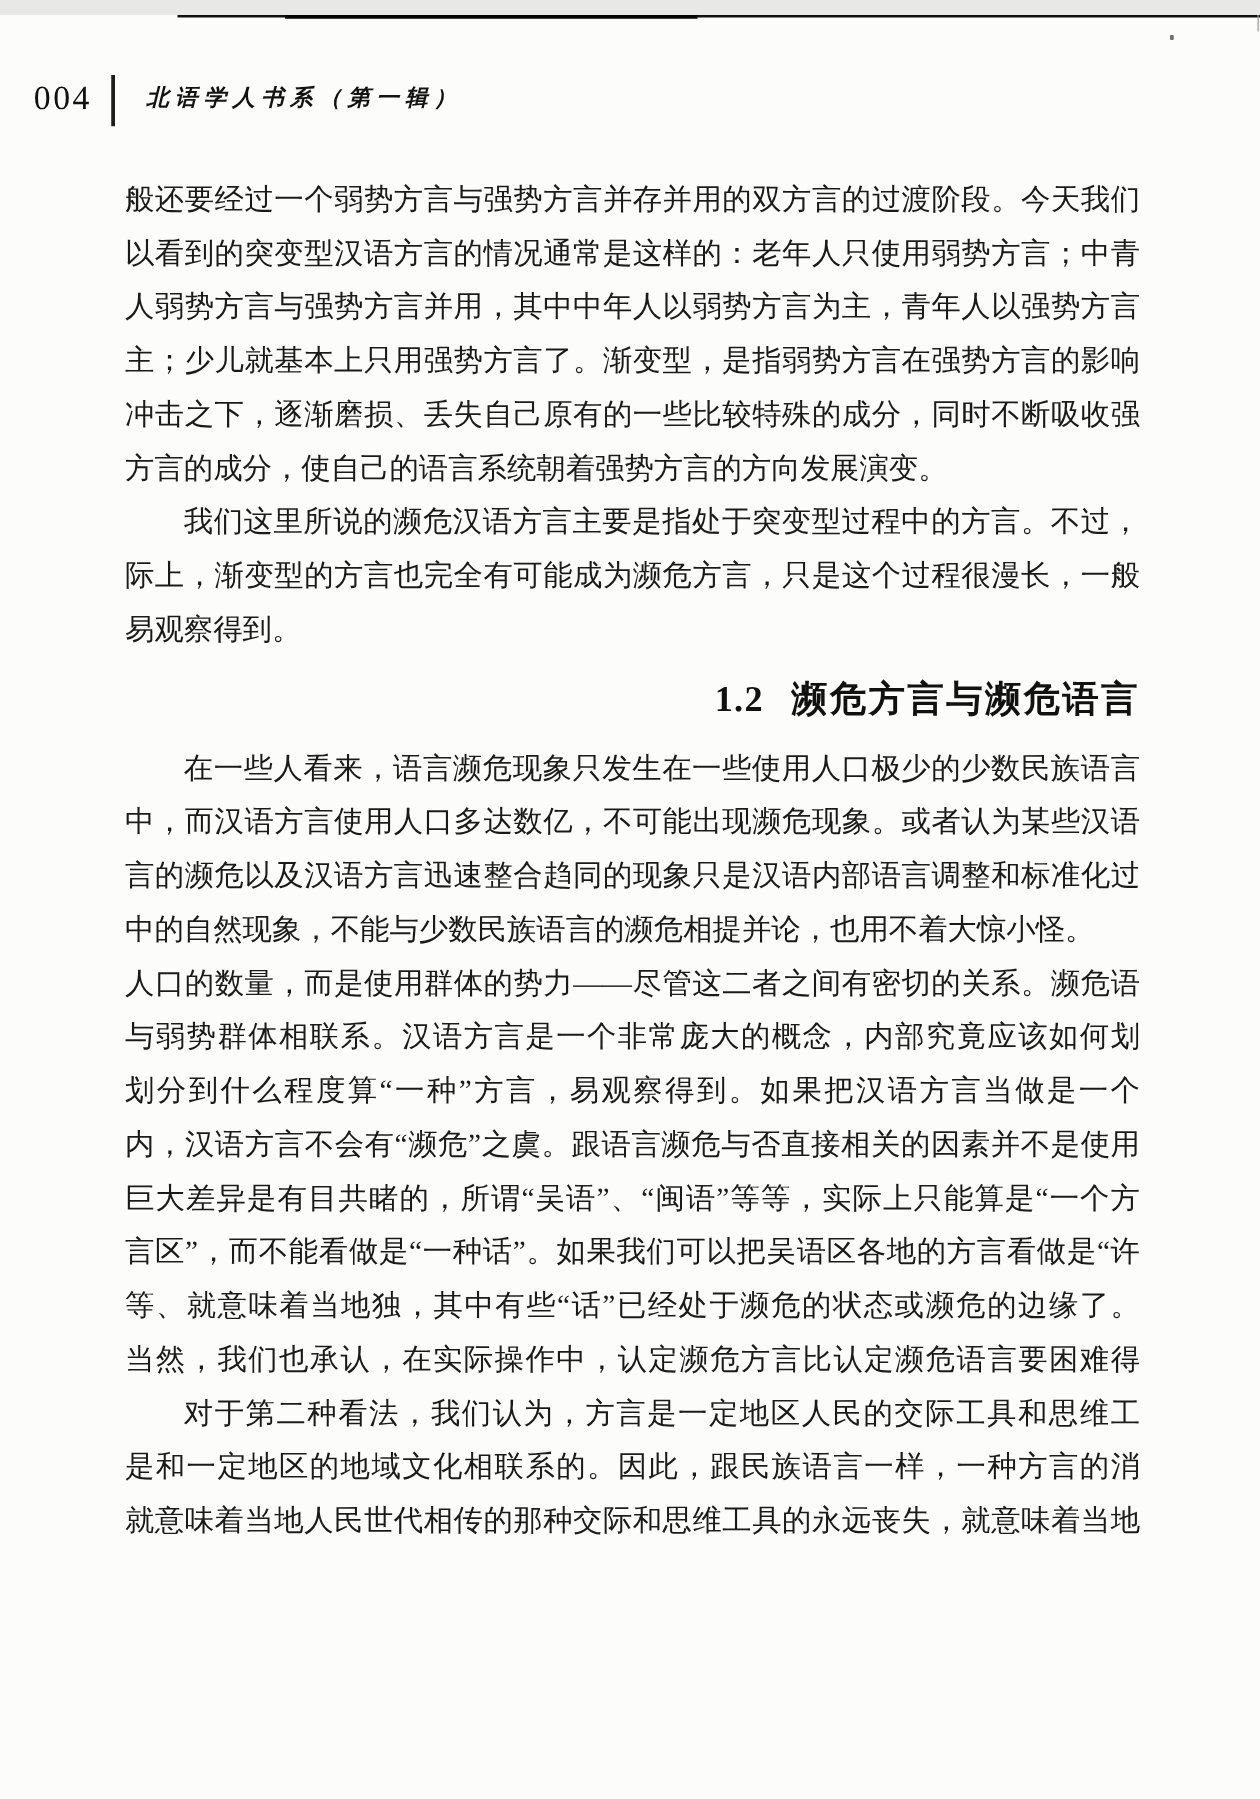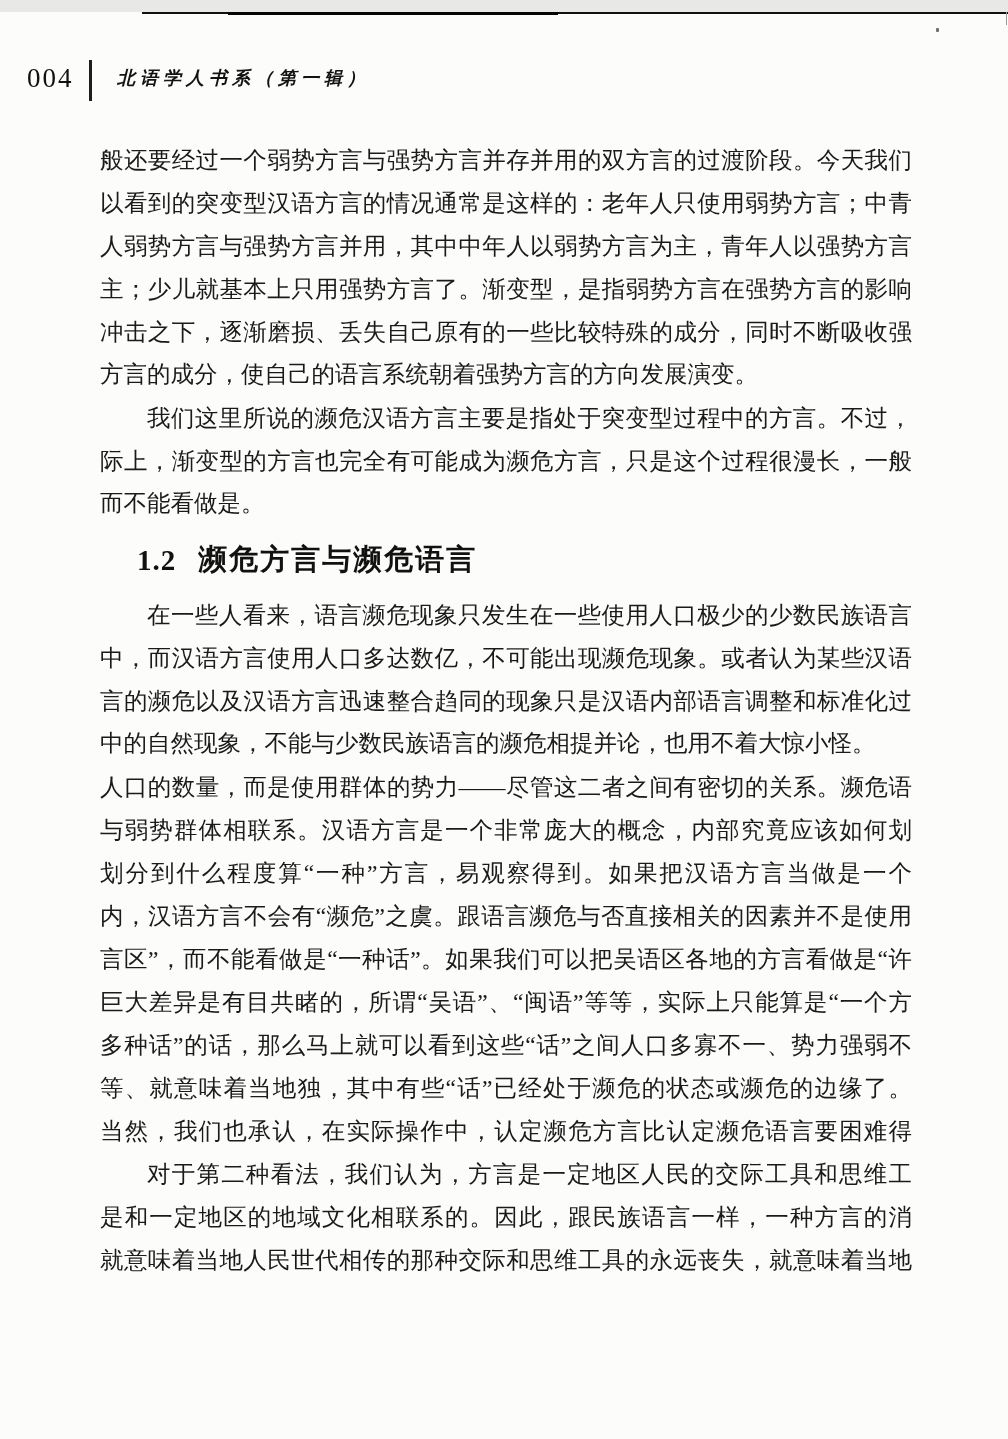--- a/index.html
+++ b/index.html
@@ -55,26 +55,26 @@
   
   .body-col {
     position: absolute; left: 100px; top: 127px; width: 812px;
   }
   .line {
     height: 43px; line-height: 43px;
     font-size: 23.5px;
     text-align: justify; text-align-last: justify;
     overflow: hidden;
   }
-  .line.no-just { text-align: left; text-align-last: left; font-family: Liberation Mono, monospace; }
+  .line.no-just { text-align: left; text-align-last: left; }
   .line.indent { text-indent: 47px; }
   .section-heading {
     height: 68px; display: flex; align-items: center;
     padding-left: 37px; box-sizing: border-box;
-    font-weight: bold; font-size: 29px; color: #111;
+    font-weight: bold; font-size: 29px; color: #111; justify-content: flex-end;
   }
   .section-heading .h-num { letter-spacing: 1px; }
   .section-heading .h-title { margin-left: 22px; letter-spacing: 2px; }
 </style>
 </head>
 <body>
 
 <div class="page">
 
   <div class="scan-top-line"></div>
@@ -96,43 +96,42 @@
       <div class="line">以看到的突变型汉语方言的情况通常是这样的：老年人只使用弱势方言；中青年</div>
       <div class="line">人弱势方言与强势方言并用，其中中年人以弱势方言为主，青年人以强势方言为</div>
       <div class="line">主；少儿就基本上只用强势方言了。渐变型，是指弱势方言在强势方言的影响和</div>
       <div class="line">冲击之下，逐渐磨损、丢失自己原有的一些比较特殊的成分，同时不断吸收强势</div>
       <div class="line no-just">方言的成分，使自己的语言系统朝着强势方言的方向发展演变。</div>
     </div>
 
     <div>
       <div class="line indent">我们这里所说的濒危汉语方言主要是指处于突变型过程中的方言。不过，实</div>
       <div class="line">际上，渐变型的方言也完全有可能成为濒危方言，只是这个过程很漫长，一般不</div>
-      <div class="line no-just">而不能看做是。</div>
+      <div class="line no-just">易观察得到。</div>
     </div>
 
     <div class="section-heading">
       <span class="h-num">1.2</span>
       <span class="h-title">濒危方言与濒危语言</span>
     </div>
 
     <div>
       <div class="line indent">在一些人看来，语言濒危现象只发生在一些使用人口极少的少数民族语言当</div>
       <div class="line">中，而汉语方言使用人口多达数亿，不可能出现濒危现象。或者认为某些汉语方</div>
       <div class="line">言的濒危以及汉语方言迅速整合趋同的现象只是汉语内部语言调整和标准化过程</div>
       <div class="line no-just">中的自然现象，不能与少数民族语言的濒危相提并论，也用不着大惊小怪。</div>
     </div>
 
     <div>
       <div class="line">人口的数量，而是使用群体的势力——尽管这二者之间有密切的关系。濒危语言</div>
       <div class="line">与弱势群体相联系。汉语方言是一个非常庞大的概念，内部究竟应该如何划分，</div>
       <div class="line">划分到什么程度算“一种”方言，易观察得到。如果把汉语方言当做是一个</div>
       <div class="line">内，汉语方言不会有“濒危”之虞。跟语言濒危与否直接相关的因素并不是使用</div>
+      <div class="line">巨大差异是有目共睹的，所谓“吴语”、“闽语”等等，实际上只能算是“一个方</div>
       <div class="line">言区”，而不能看做是“一种话”。如果我们可以把吴语区各地的方言看做是“许</div>
-      <div class="line">巨大差异是有目共睹的，所谓“吴语”、“闽语”等等，实际上只能算是“一个方</div>
-      <div class="line">多种话”的话，那么马上就可以看到这些“话”之间人口多寡不一、势力强弱不</div>
       <div class="line">等、就意味着当地独，其中有些“话”已经处于濒危的状态或濒危的边缘了。</div>
       <div class="line">当然，我们也承认，在实际操作中，认定濒危方言比认定濒危语言要困难得多。</div>
     </div>
 
     <div>
       <div class="line indent">对于第二种看法，我们认为，方言是一定地区人民的交际工具和思维工具，</div>
       <div class="line">是和一定地区的地域文化相联系的。因此，跟民族语言一样，一种方言的消亡，</div>
       <div class="line">就意味着当地人民世代相传的那种交际和思维工具的永远丧失，就意味着当地独</div>
     </div>
 

